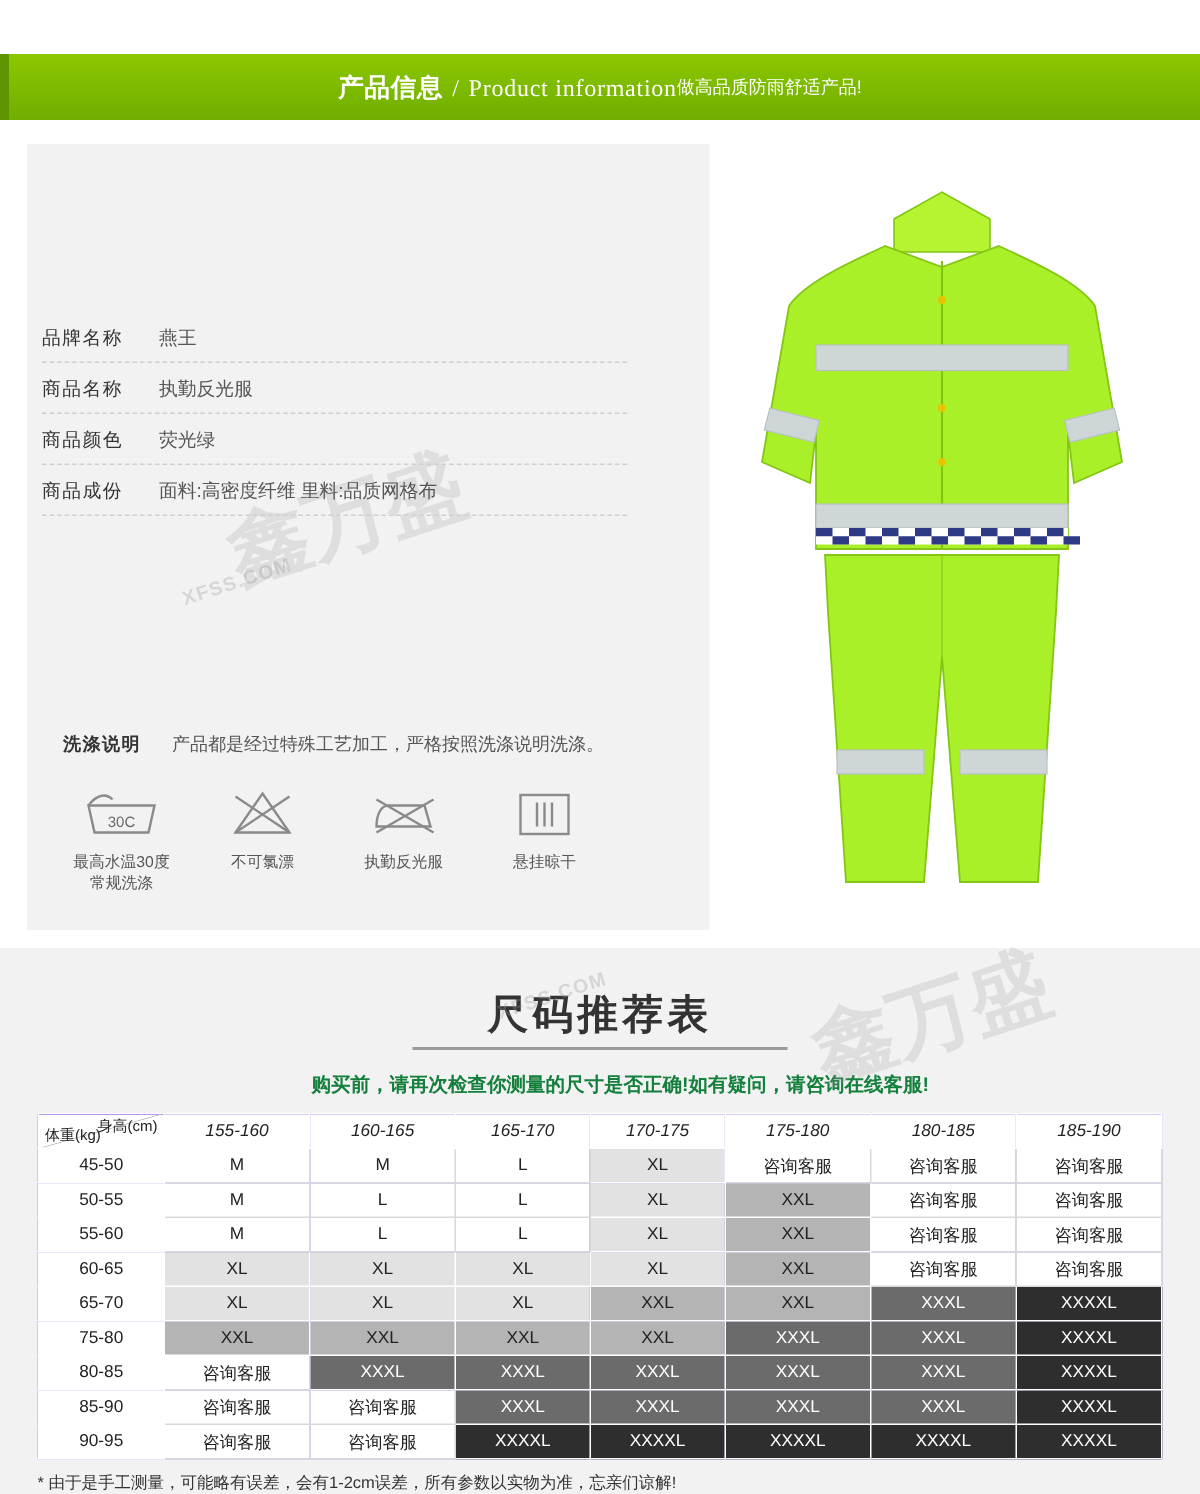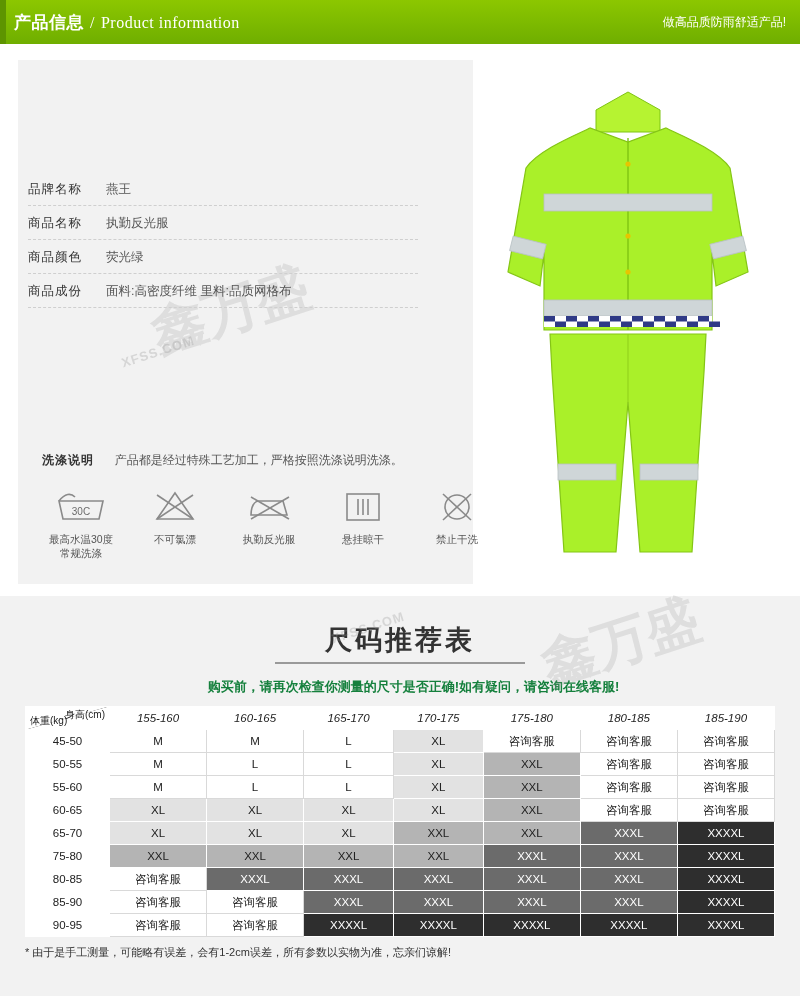--- a/index.html
+++ b/index.html
@@ -13,23 +13,24 @@
     overflow:hidden;
   }
 
   
   .header {
     height:44px;
     background:#7ab800;
     background:linear-gradient(#8cc700,#6fae00);
     display:flex;
     align-items:center;
-    justify-content:space-between;
+    justify-content:center;
     padding:0 14px;
     position:relative;
+    margin-top:36px;
   }
   .header-left {
     display:flex; align-items:baseline; gap:6px;
     color:#ffffff;
     font-size:17px;
     font-weight:bold;
     letter-spacing:0.5px;
   }
   .header-left .en {
     font-size:16px;
@@ -287,30 +288,20 @@
         <svg width="46" height="34" viewBox="0 0 46 34">
           <rect x="7" y="5" width="32" height="26" fill="none" stroke="#8a8a8a" stroke-width="1.6"></rect>
           <line x1="18" y1="10" x2="18" y2="26" stroke="#8a8a8a" stroke-width="1.6"></line>
           <line x1="23" y1="10" x2="23" y2="26" stroke="#8a8a8a" stroke-width="1.6"></line>
           <line x1="28" y1="10" x2="28" y2="26" stroke="#8a8a8a" stroke-width="1.6"></line>
         </svg>
       </div>
       <div class="wash-cap">悬挂晾干</div>
     </div>
 
-    <div class="wash-item">
-      <div class="wash-ico">
-        <svg width="44" height="34" viewBox="0 0 44 34">
-          <circle cx="22" cy="18" r="12" fill="none" stroke="#8a8a8a" stroke-width="1.6"></circle>
-          <line x1="8" y1="5" x2="36" y2="31" stroke="#8a8a8a" stroke-width="1.6"></line>
-          <line x1="36" y1="5" x2="8" y2="31" stroke="#8a8a8a" stroke-width="1.6"></line>
-        </svg>
-      </div>
-      <div class="wash-cap">禁止干洗</div>
-    </div>
 
   </div>
 
   <div class="product-img">
     <svg width="300" height="520" viewBox="0 0 300 520">
 
       <g>
 
         <path d="M118 38 L150 20 L182 38 L182 60 L118 60 Z" fill="#b6f331" stroke="#7fc412" stroke-width="1"></path>
 

